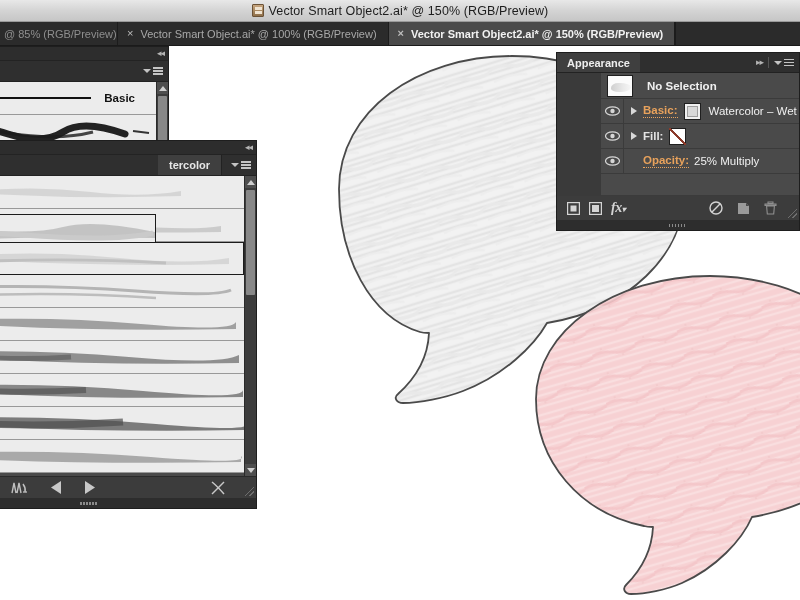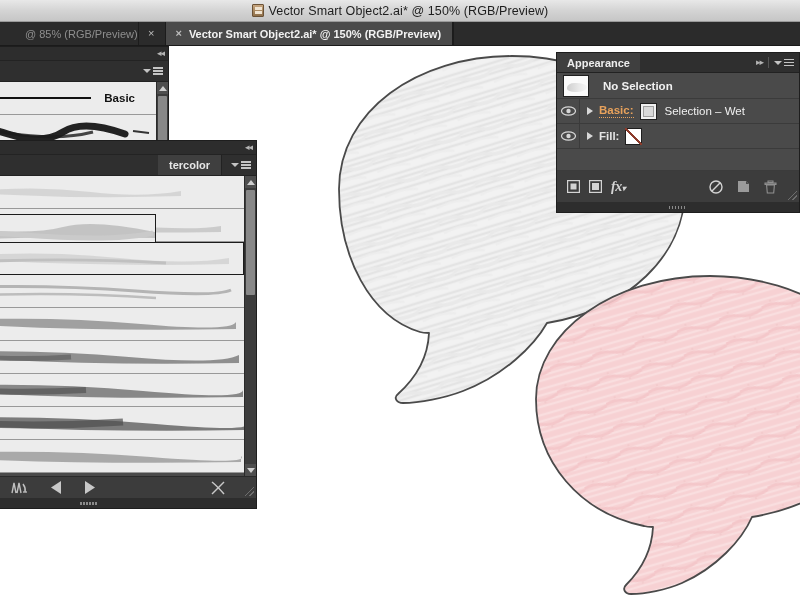--- a/index.html
+++ b/index.html
@@ -107,21 +107,21 @@
   }
   .drag-dots i { display:block; width:18px; height:3px;
     background: repeating-linear-gradient(to right,#8a8a8a 0 1.5px, transparent 1.5px 3px); }
 
   
   #appearance { left:556px; top:52px; width:244px; }
   .ap-tabrow { height:20px; background:#2f2f2f; display:flex; align-items:stretch; border-bottom:1px solid #222; }
   .ap-tab { display:flex; align-items:center; padding:0 10px; font-size:11px; font-weight:bold;
             color:#ededed; background:#3f3f3f; }
   .ap-tabrest { flex:1; background:#2f2f2f; display:flex; align-items:center; justify-content:flex-end; padding-right:5px; gap:5px; }
-  .ap-body { background:#4a4a4a; padding:0; }
+  .ap-body { background:#4a4a4a; padding:0;margin-left:44px; }
   .ap-row {
     display:flex; align-items:center; height:25px;
     border-bottom:1px solid #3b3b3b; font-size:11.5px; color:#e8e8e8;
   }
   .ap-row.head { height:26px; }
   .ap-eye { width:23px; display:flex; align-items:center; justify-content:center;
             border-right:1px solid #3b3b3b; height:100%; }
   .ap-disc { width:19px; display:flex; align-items:center; justify-content:center; height:100%; }
   .ap-tri { width:0;height:0;border-top:4px solid transparent;border-bottom:4px solid transparent;border-left:6px solid #d8d8d8; }
   .ap-key { color:#e8a25c; font-weight:bold; border-bottom:1px dotted #e8a25c; line-height:13px; }
@@ -131,21 +131,21 @@
   .ap-swatch.none { background:#ffffff; box-shadow:none; position:relative; }
   .ap-swatch.none::after{
     content:""; position:absolute; left:-1px; top:-1px; right:-1px; bottom:-1px;
     background: linear-gradient(to top right, transparent calc(50% - 1.2px), #8b3a2a calc(50% - 1.2px), #8b3a2a calc(50% + 1.2px), transparent calc(50% + 1.2px));
   }
   .ap-thumb { width:26px;height:22px;background:#fbfbfb;border:1px solid #1f1f1f; margin:0 14px 0 6px; position:relative; overflow:hidden; }
   .ap-thumb::after{content:"";position:absolute;left:3px;top:7px;width:20px;height:9px;
     background:linear-gradient(to right,#cfcfcf,#e9e9e9 60%,#f6f6f6); border-radius:40% 60% 50% 45%/60% 50% 60% 40%;}
   .ap-val { color:#f0f0f0; }
   .ap-blank { height:22px; background:#4a4a4a; border-bottom:1px solid #3b3b3b; }
-  .ap-footer { height:31px; background:#3c3c3c; display:flex; align-items:center; position:relative; padding:0 4px; }
+  .ap-footer { height:24px; background:#3c3c3c; display:flex; align-items:center; position:relative; padding:0 4px; }
   .ap-f-left { display:flex; align-items:center; gap:9px; padding-left:6px; }
   .ap-f-right { margin-left:auto; display:flex; align-items:center; gap:14px; padding-right:18px; }
 
   
   #brushes { left:-168px; top:46px; width:337px; }
   
   #watercolor { left:-80px; top:140px; width:337px; }
   svg { display:block; }
 </style>
 </head>
@@ -154,26 +154,27 @@
 <div id="app">
 
   <div class="titlebar">
     <div class="tb-inner">
       <span class="tb-icon"></span>
       <span class="tb-title">Vector Smart Object2.ai* @ 150% (RGB/Preview)</span>
     </div>
   </div>
 
   <div class="tabbar">
-    <div class="doctab partial" style="width:118px;overflow:hidden;margin-left:21px;">
+    <div class="doctab partial" style="width:118px;overflow:hidden;">
 
       <span>@ 85% (RGB/Preview)</span>
     </div>
     <div class="doctab">
       <span class="x">×</span>
+      <span>Vector Smart Object.ai* @ 100% (RGB/Preview)</span>
     </div>
     <div class="doctab active">
       <span class="x">×</span>
       <span>Vector Smart Object2.ai* @ 150% (RGB/Preview)</span>
     </div>
     <div class="tabfill"></div>
   </div>
 
   <div class="canvas">
     <svg width="800" height="554" viewBox="0 0 800 554">
@@ -270,38 +271,49 @@
           <svg width="15" height="10" viewBox="0 0 15 10">
             <ellipse cx="7.5" cy="5" rx="7" ry="4.2" fill="none" stroke="#d6d6d6" stroke-width="1.2"></ellipse>
             <circle cx="7.5" cy="5" r="2.2" fill="#d6d6d6"></circle>
           </svg>
         </div>
         <div class="ap-disc">
             <span class="ap-tri"></span>
           </div>
         <span class="ap-key">Basic:</span>
         <span class="ap-swatch"></span>
-        <span class="ap-val">Selection – Wet</span>
+        <span class="ap-val">Watercolor – Wet</span>
       </div>
 
       <div class="ap-row">
         <div class="ap-eye">
           <svg width="15" height="10" viewBox="0 0 15 10">
             <ellipse cx="7.5" cy="5" rx="7" ry="4.2" fill="none" stroke="#d6d6d6" stroke-width="1.2"></ellipse>
             <circle cx="7.5" cy="5" r="2.2" fill="#d6d6d6"></circle>
           </svg>
         </div>
         <div class="ap-disc">
             <span class="ap-tri"></span>
           </div>
         <span class="ap-key plain">Fill:</span>
         <span class="ap-swatch none"></span>
         <span class="ap-val"></span>
       </div>
 
+      <div class="ap-row">
+        <div class="ap-eye">
+          <svg width="15" height="10" viewBox="0 0 15 10">
+            <ellipse cx="7.5" cy="5" rx="7" ry="4.2" fill="none" stroke="#d6d6d6" stroke-width="1.2"></ellipse>
+            <circle cx="7.5" cy="5" r="2.2" fill="#d6d6d6"></circle>
+          </svg>
+        </div>
+        <div class="ap-disc"></div>
+        <span class="ap-key">Opacity:</span>
+        <span class="ap-val" style="margin-left:5px;">25% Multiply</span>
+      </div>
 
       <div class="ap-blank"></div>
     </div>
 
     <div class="ap-footer">
       <div class="ap-f-left">
         <span>
           <svg width="13" height="13" viewBox="0 0 13 13">
               <rect x="0.5" y="0.5" width="12" height="12" fill="none" stroke="#d4d4d4" stroke-width="1.4"></rect>
               <rect x="3.5" y="3.5" width="6" height="6" fill="#d4d4d4"></rect>

